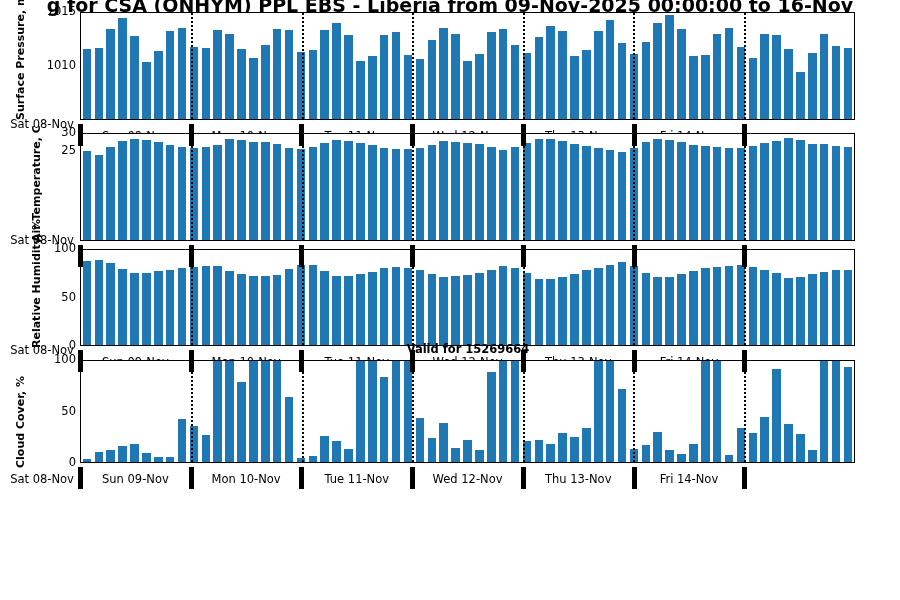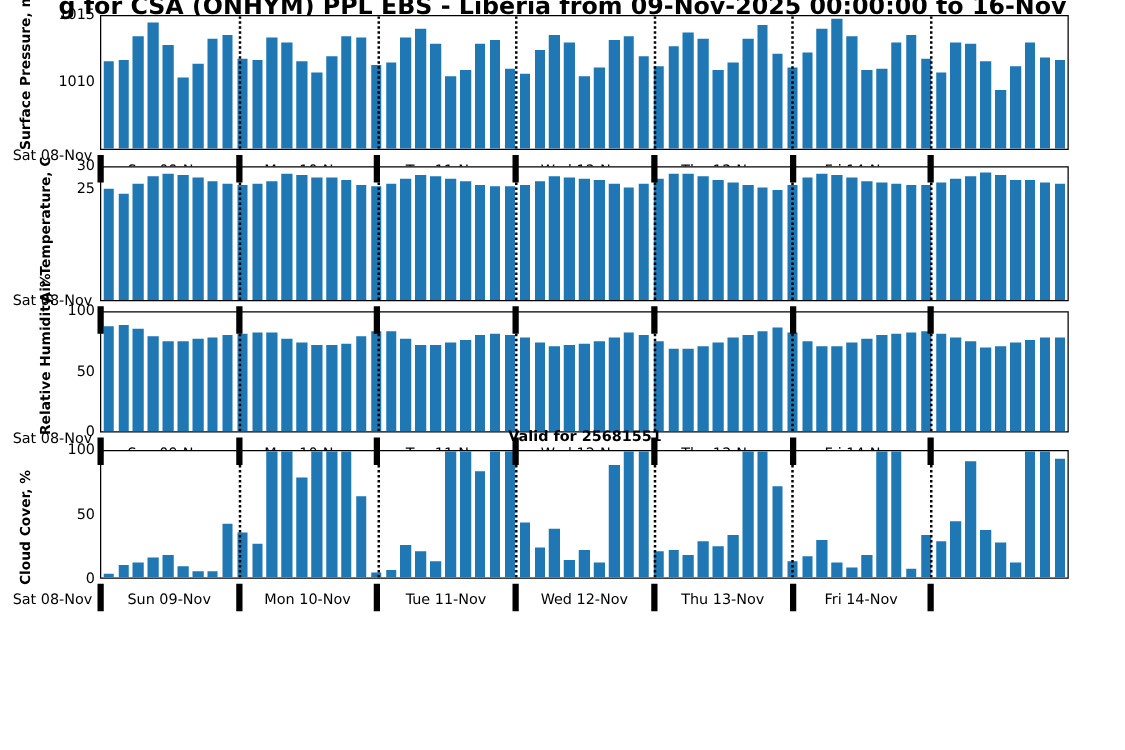--- a/index.html
+++ b/index.html
@@ -1008,21 +1008,21 @@
     </div>
   <div id="daylabels3">
       <div class="daylabel" style="left: 135.357px; top: 479px;">Sun 09-Nov</div>
       <div class="daylabel" style="left: 246.071px; top: 479px;">Mon 10-Nov</div>
       <div class="daylabel" style="left: 356.786px; top: 479px;">Tue 11-Nov</div>
       <div class="daylabel" style="left: 467.5px; top: 479px;">Wed 12-Nov</div>
       <div class="daylabel" style="left: 578.214px; top: 479px;">Thu 13-Nov</div>
       <div class="daylabel" style="left: 688.929px; top: 479px;">Fri 14-Nov</div>
     </div>
 
-  <div class="valid-label" style="left:468px; top:349px;">Valid for 25681551</div>
+  <div class="valid-label" style="left:468px; top:349px;">Valid for 15269664</div>
 
   <div class="daylabel" style="left:42px; top:124px;">Sat 08-Nov</div>
   <div class="daylabel" style="left:42px; top:240px;">Sat 08-Nov</div>
   <div class="daylabel" style="left:42px; top:350px;">Sat 08-Nov</div>
   <div class="daylabel" style="left:42px; top:479px;">Sat 08-Nov</div>
 
 <div class="vline-solid" style="left: 188.714px; top: 124px; height: 22px;"></div>
     <div class="vline-solid" style="left: 299.429px; top: 124px; height: 22px;"></div>
     <div class="vline-solid" style="left: 410.143px; top: 124px; height: 22px;"></div>
     <div class="vline-solid" style="left: 520.857px; top: 124px; height: 22px;"></div>

